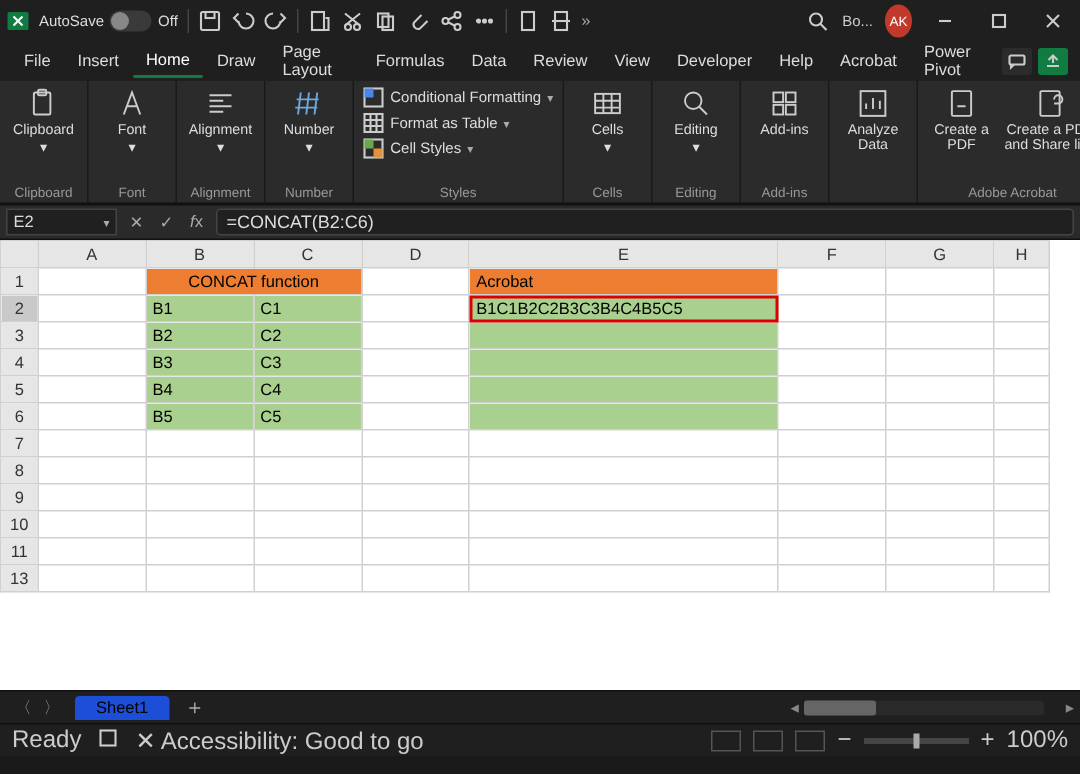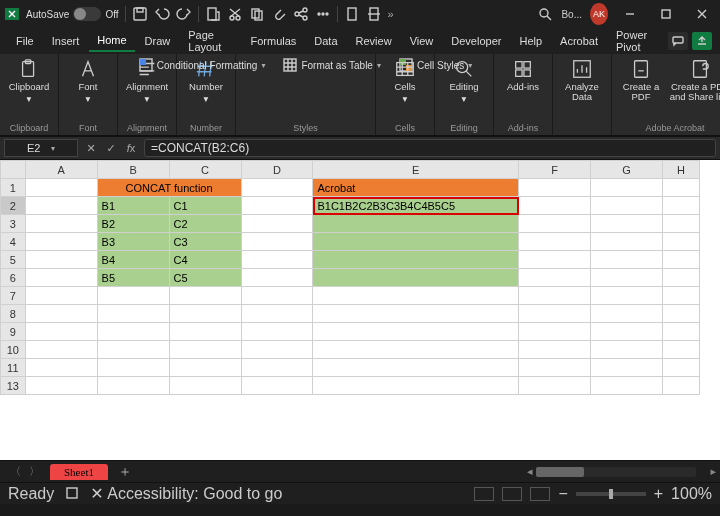--- a/index.html
+++ b/index.html
@@ -26,27 +26,27 @@
 
   
   .ribbon { display: flex; background: #2b2b2b; height: 82px; border-bottom: 1px solid #111; }
   .grp { display: flex; flex-direction: column; align-items: center; justify-content: space-between; padding: 4px 6px 2px; border-right: 1px solid #1a1a1a; }
   .grp .top { display: flex; align-items: flex-start; gap: 4px; }
   .grp .lbl { font-size: 9px; color: #999; padding-top: 2px; }
   .big { display: flex; flex-direction: column; align-items: center; gap: 2px; width: 46px; }
   .big svg { width: 22px; height: 22px; }
   .big span { font-size: 9.5px; color: #ddd; text-align: center; line-height: 1.1; }
   .drop { font-size: 8px; color: #aaa; }
-  .stylelist { display:flex; flex-direction:row; gap:18px; font-size:10px; color:#ddd; }
+  .stylelist { display:flex; flex-direction:column; gap:3px; font-size:10px; color:#ddd; }
   .stylelist div { display:flex; align-items:center; gap:4px; white-space:nowrap; }
   .mini-ic { width:14px; height:14px; display:inline-block; }
 
   
   .fbar { display: flex; align-items: stretch; height: 24px; background: #2a2a2a; border-top:1px solid #111; border-bottom: 1px solid #111; }
-  .namebox { width: 74px; border:1px solid #444; margin:2px 0 2px 4px; display:flex; align-items:center; padding:0 22px; background:#202020; font-size:11px; color:#ddd; justify-content:space-between;}
+  .namebox { width: 74px; border:1px solid #444; margin:2px 0 2px 4px; display:flex; align-items:center; padding:0 4px; background:#202020; font-size:11px; color:#ddd; justify-content:space-between;}
   .fx-btns { display:flex; align-items:center; gap:2px; padding:0 4px; color:#aaa; }
   .fx-btns span { width:18px; text-align:center; font-size:11px; }
   .formula-input { flex:1; border:1px solid #444; margin:2px 4px 2px 0; background:#202020; color:#ddd; padding:0 6px; display:flex; align-items:center; font-size:12px; border-radius:3px;}
 
   
   .gridwrap { background:#fff; color:#000; height: 300px; overflow:hidden; position:relative; }
   table.grid { border-collapse: collapse; table-layout: fixed; width: 700px; }
   table.grid th, table.grid td { border: 1px solid #d0d0d0; height: 18px; font-size: 11px; font-weight: normal; padding: 0 4px; text-align:left; overflow:hidden; white-space:nowrap;}
   table.grid th { background:#e6e6e6; text-align:center; color:#333; }
   table.grid th.rowh { width:24px; }
@@ -55,21 +55,21 @@
   col.cA { width:70px; } col.cB{width:70px;} col.cC{width:70px;} col.cD{width:70px;}
   col.cE{width:200px;} col.cF{width:70px;} col.cG{width:70px;} col.cH{width:36px;}
   .orange { background:#ed7d31; color:#000; }
   .green { background:#a9d08e; color:#000; }
   .sel-out { outline:2px solid #107c41; outline-offset:-1px; }
   .redbox { outline:2px solid #d00; outline-offset:-2px; }
 
   
   .tabsrow { display:flex; align-items:center; height:22px; background:#1f1f1f; border-top:1px solid #111; }
   .tabnav { display:flex; gap:8px; padding:0 10px; color:#888; }
-  .sheet-tab { background:#ef4444; color:#000; padding:2px 14px; font-size:11px; border-top-left-radius:3px; border-top-right-radius:3px;font-family:Liberation Serif, serif; }
+  .sheet-tab { background:#1d4ed8; color:#000; padding:2px 14px; font-size:11px; border-top-left-radius:3px; border-top-right-radius:3px; }
   .addtab { color:#aaa; padding:0 10px; font-size:14px; }
   .tabsrow .spacer { flex:1; }
   .hscroll { width:160px; height:10px; background:#2a2a2a; margin-right:10px; position:relative; border-radius:2px; }
   .hscroll .thumb { position:absolute; left:0; top:0; width:48px; height:10px; background:#666; border-radius:2px; }
 
   
   .status { display:flex; align-items:center; height:22px; background:#1f1f1f; font-size:16px; color:#ccc; padding:0 8px; gap:12px; border-top:1px solid #111;}
   .status .right { margin-left:auto; display:flex; align-items:center; gap:8px; }
   .viewbtn { width:20px; height:14px; border:1px solid #555; display:inline-block; }
   .zoom-slider { width:70px; height:4px; background:#444; position:relative; }

